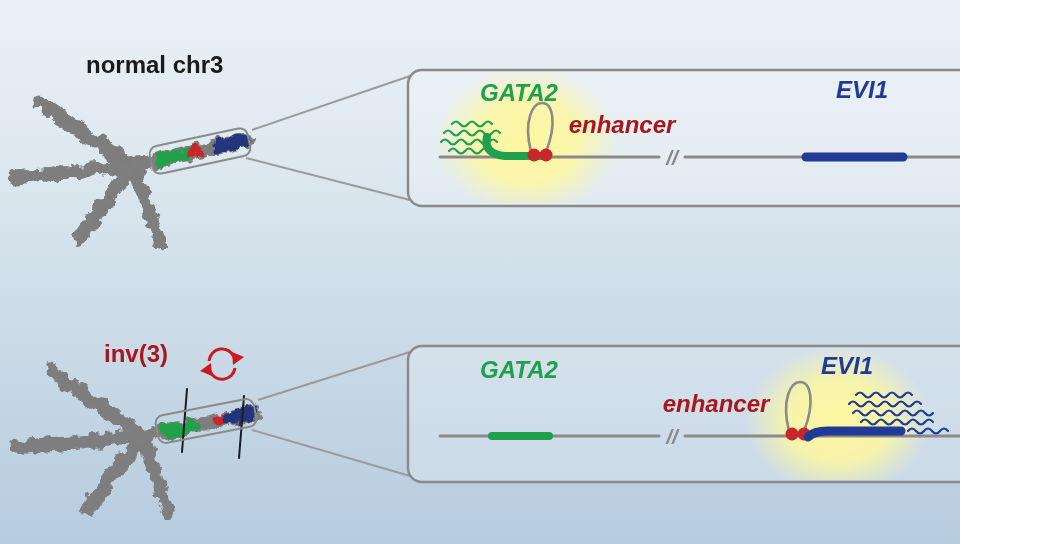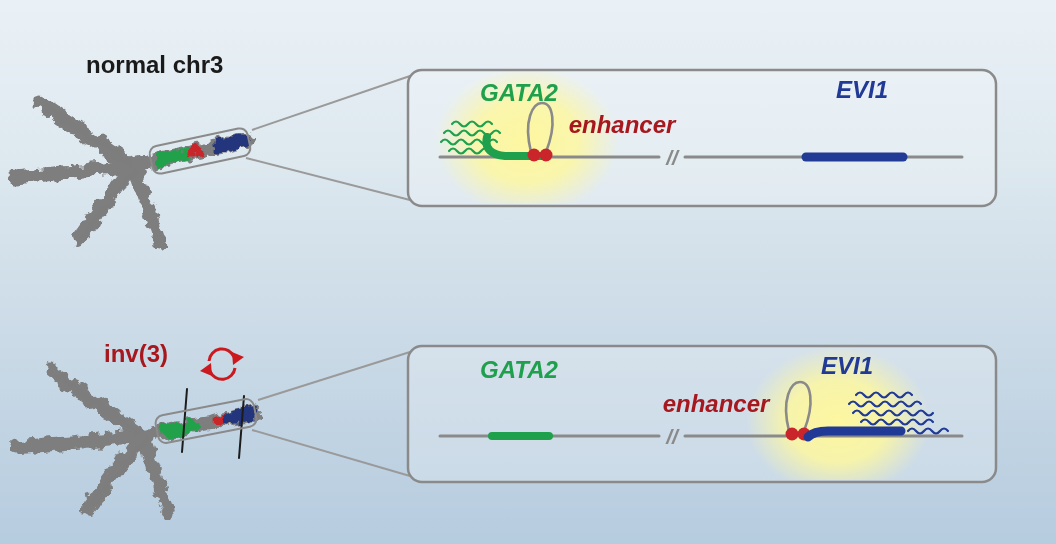--- a/index.html
+++ b/index.html
@@ -1,16 +1,16 @@
 <!DOCTYPE html>
 <html><head>
 <meta charset="utf-8">
 <style>
   html,body{margin:0;padding:0}
-  .canvas{position:relative;width:1056px;height:544px;overflow:hidden;
+  .canvas{position:relative;width:960px;height:544px;overflow:hidden;
     background:linear-gradient(180deg,#eaf1f6 0%,#dde8ef 30%,#c9d9e6 65%,#b6ccdf 100%)}
   svg{position:absolute;left:0;top:0}
   .panel{fill:rgba(255,255,255,0.22);stroke:#8a8a8a;stroke-width:2.5}
   .gene-line{stroke:#8a8a8a;stroke-width:3;fill:none;stroke-linecap:round}
   .zoomline{stroke:#9a9a9a;stroke-width:2}
   .loop{fill:none;stroke:#8a8a8a;stroke-width:2.6}
   .squiggle{fill:none;stroke-width:2.2;stroke-linecap:round}
   .glabel{font-family:"Liberation Sans",sans-serif;font-weight:bold;font-style:italic;font-size:24px}
   .slabel{font-family:"Liberation Sans",sans-serif;font-weight:bold;font-size:24px}
   .break-label{font-family:"Liberation Sans",sans-serif;font-weight:bold;font-style:italic;font-size:21px;fill:#8a8a8a}

